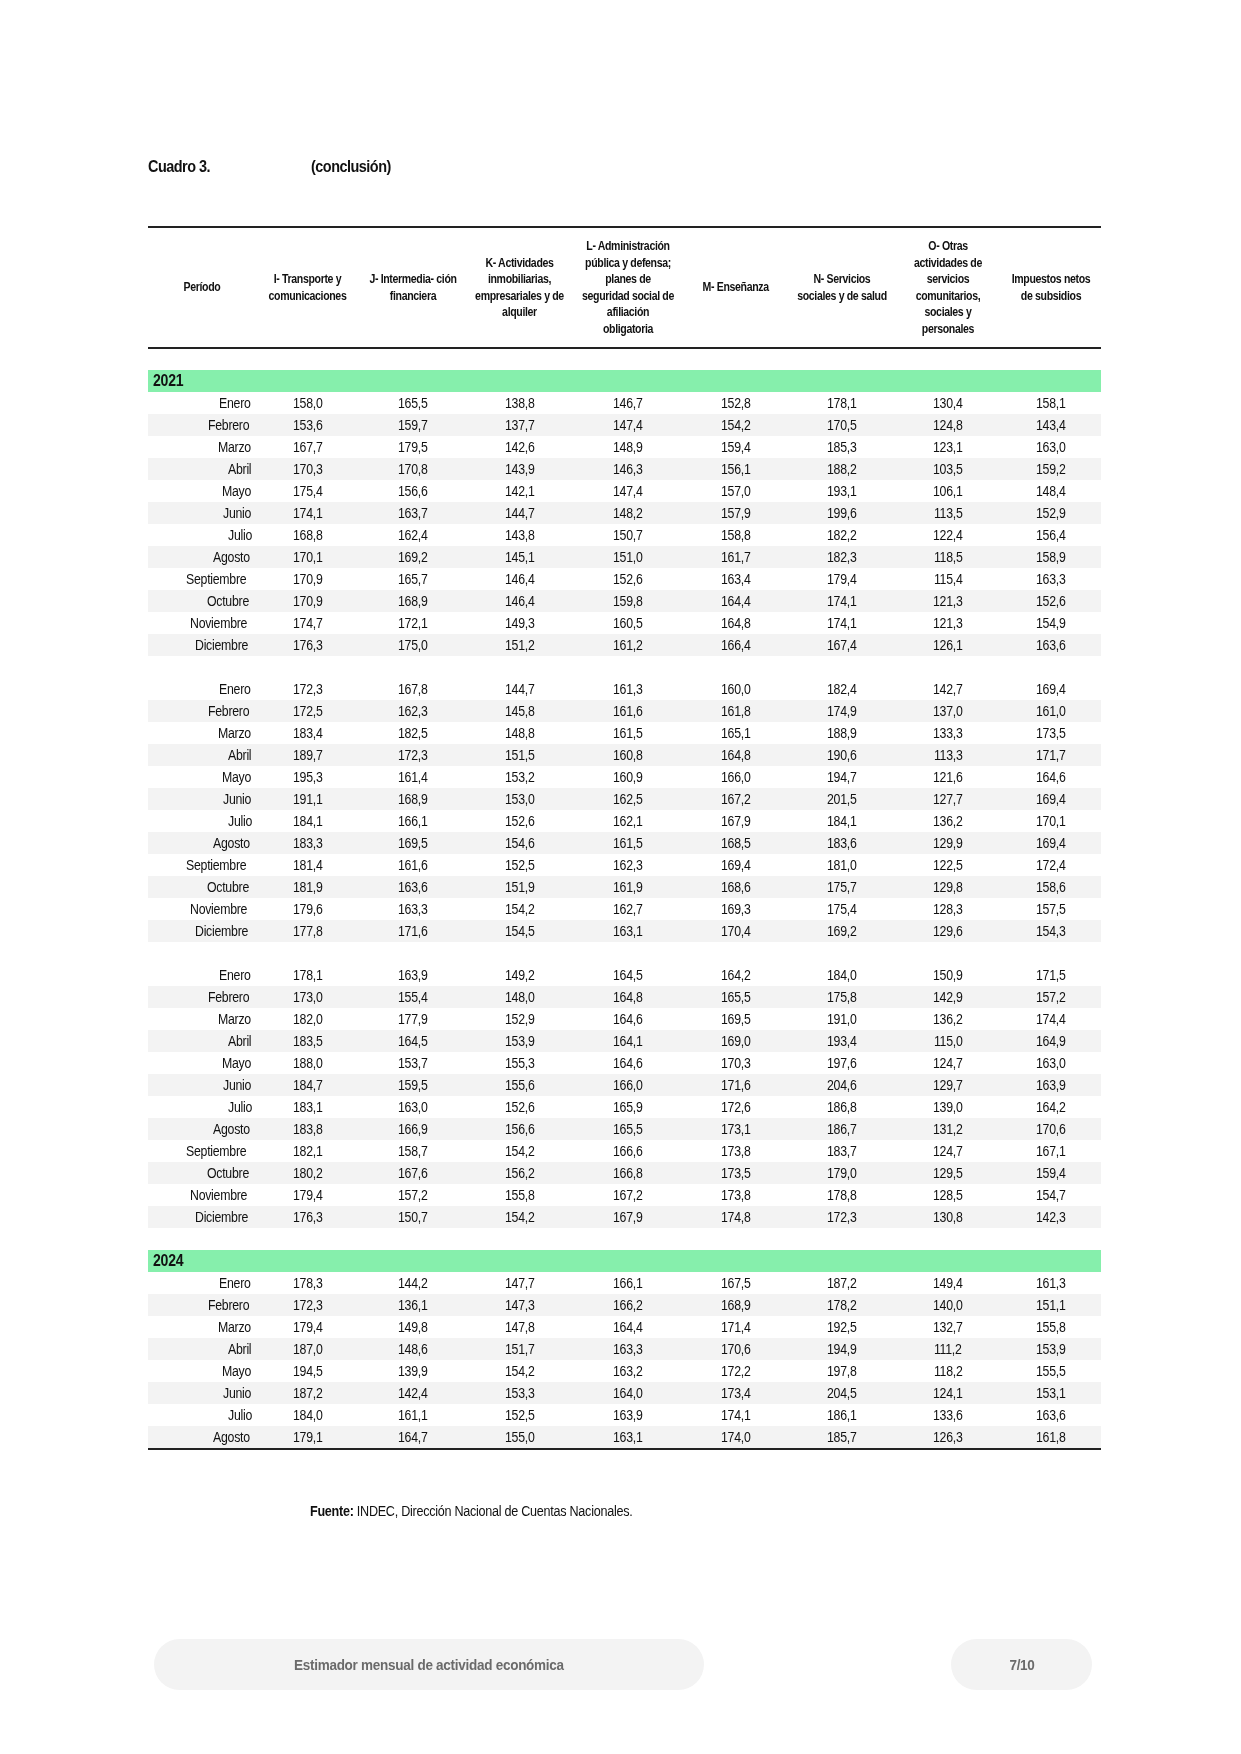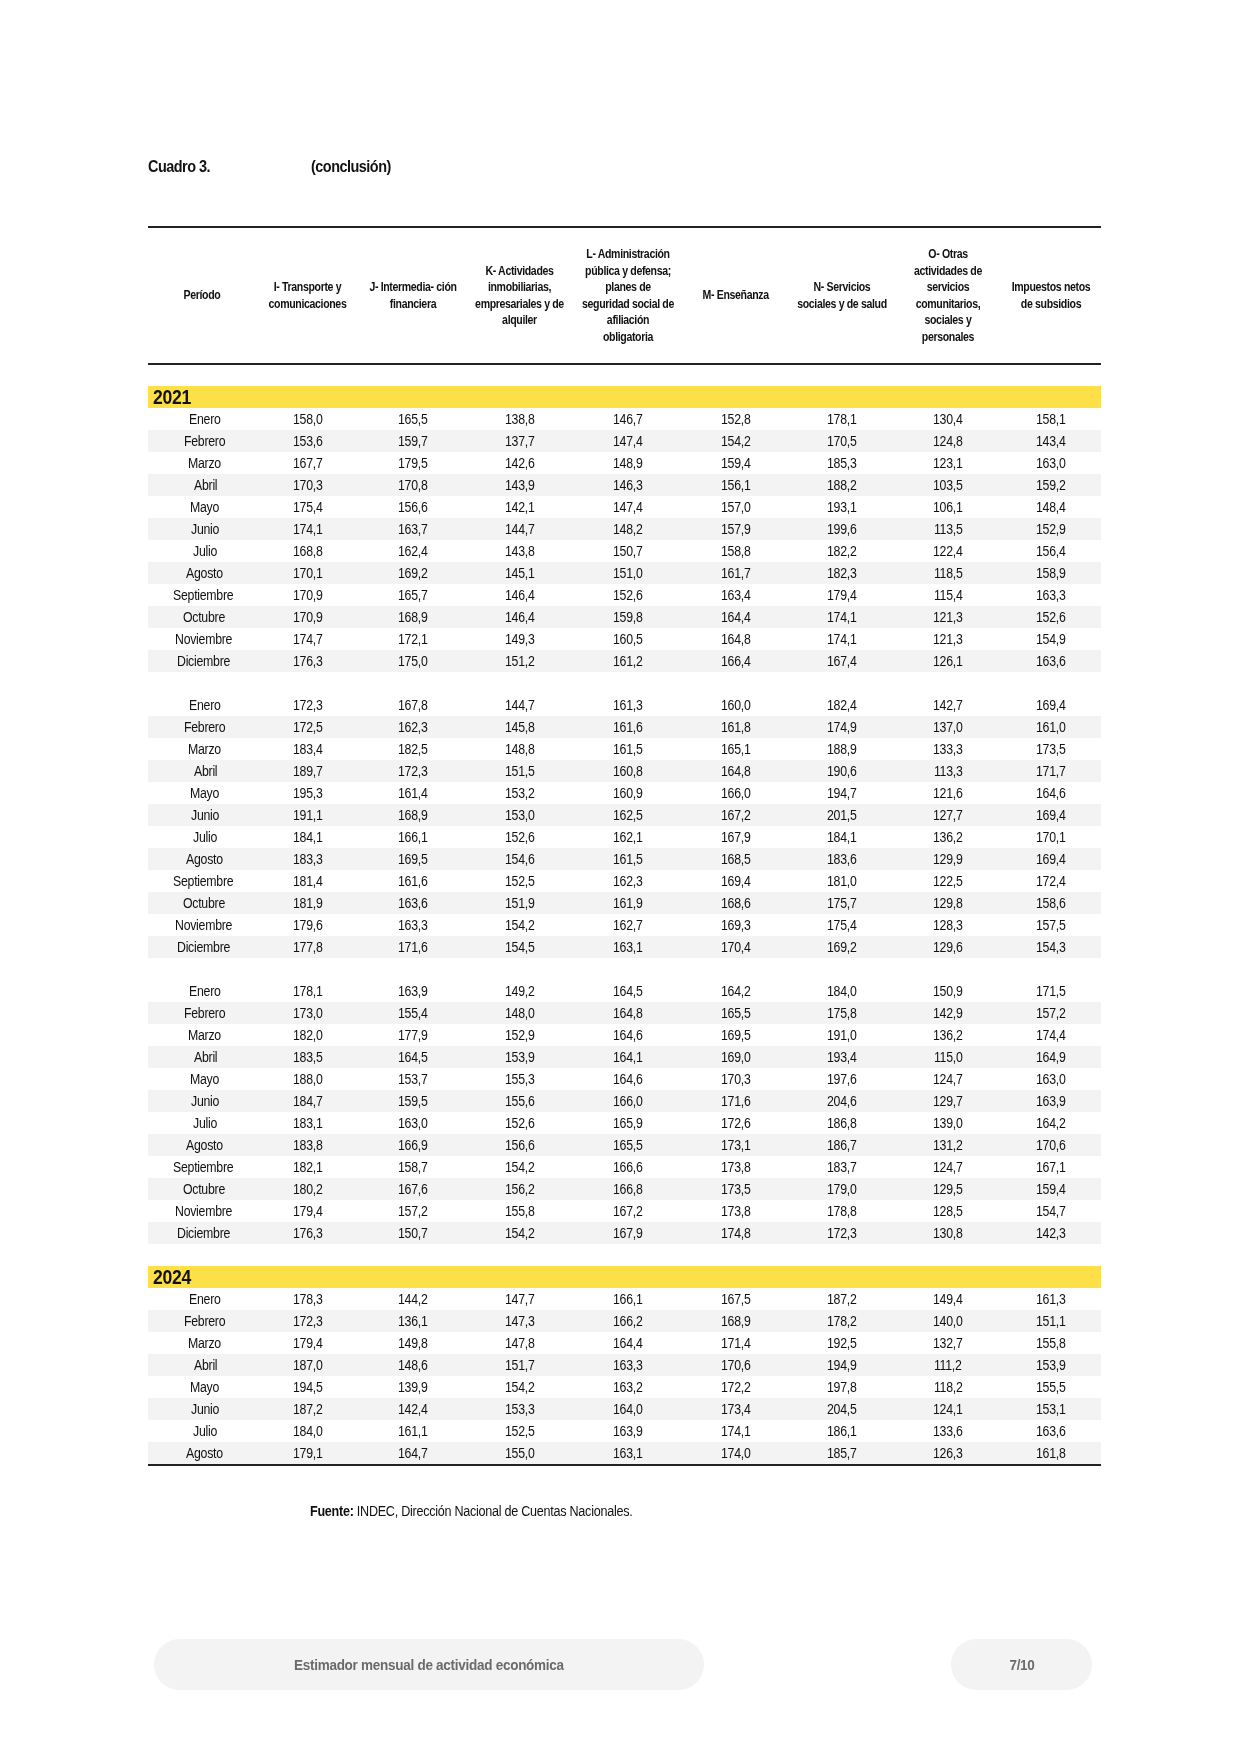--- a/index.html
+++ b/index.html
@@ -2,30 +2,30 @@
 <html><head>
 <meta charset="utf-8">
 <style>
   html, body { margin:0; padding:0; background:#ffffff; }
   body { width:1241px; height:1754px; position:relative; font-family:"Liberation Sans", sans-serif; color:#111; overflow:hidden; }
   .title-row { position:absolute; top:157px; left:148px; font-size:17px; font-weight:bold; letter-spacing:-0.6px; }
   .title-row .num { position:absolute; left:0; white-space:nowrap; transform:scaleX(0.85); transform-origin:left; }
   .title-row .sub { position:absolute; left:163px; white-space:nowrap; transform:scaleX(0.85); transform-origin:left; }
   .table-wrap { position:absolute; left:148px; top:226px; width:953px; }
   table { border-collapse:collapse; width:953px; table-layout:fixed; }
-  thead tr.hdr th { border-top:2.5px solid #222; border-bottom:2.5px solid #222; font-weight:bold; font-size:12px; line-height:16.5px; text-align:center; vertical-align:middle; height:119px; padding:8px 2px; letter-spacing:-0.4px; }
+  thead tr.hdr th { border-top:2.5px solid #222; border-bottom:2.5px solid #222; font-weight:bold; font-size:12px; line-height:16.5px; text-align:center; vertical-align:middle; height:119px; padding:0 2px; letter-spacing:-0.4px; }
   th .lbl { display:inline-block; transform:scaleX(0.88); }
   tbody td { font-size:14px; height:22px; line-height:22px; padding:0; letter-spacing:-0.3px; }
   tbody td.num { text-align:center; }
   tbody td.num span, tbody td.period span { display:inline-block; transform:scaleX(0.88); }
-  tbody td.period { padding-left:11px; text-align:center; }
+  tbody td.period { padding-left:11px; text-align:right; }
   tbody td.period span { transform-origin:left; }
   tr.spacer td { height:22px; }
   tr.spacer.first td { height:21px; }
-  tr.year td { font-weight:bold; background:#fde047; padding-left:5px; font-size:20px; }
+  tr.year td { font-weight:bold; background:#86efac; padding-left:5px; font-size:16px; }
   tr.year td span { display:inline-block; transform:scaleX(0.88); transform-origin:left; }
   tr.shade td { background:#f3f3f3; }
   tr.last td { border-bottom:2.5px solid #222; }
   .source { position:absolute; left:310px; top:1503px; font-size:14px; letter-spacing:-0.3px; white-space:nowrap; transform:scaleX(0.9); transform-origin:left; }
   .source b { font-weight:bold; }
   .pill { position:absolute; top:1639px; height:51px; background:#f3f3f3; border-radius:26px; color:#6a6a6a; font-weight:bold; font-size:15px; display:flex; align-items:center; justify-content:center; letter-spacing:-0.3px; }
   .pill span { display:inline-block; transform:scaleX(0.9); }
   .pill.doc { left:154px; width:550px; }
   .pill.page { left:951px; width:141px; }
 </style>

